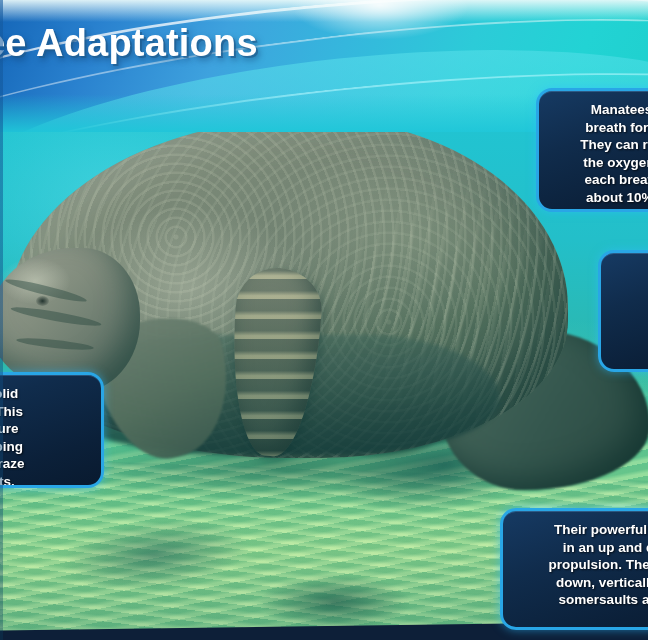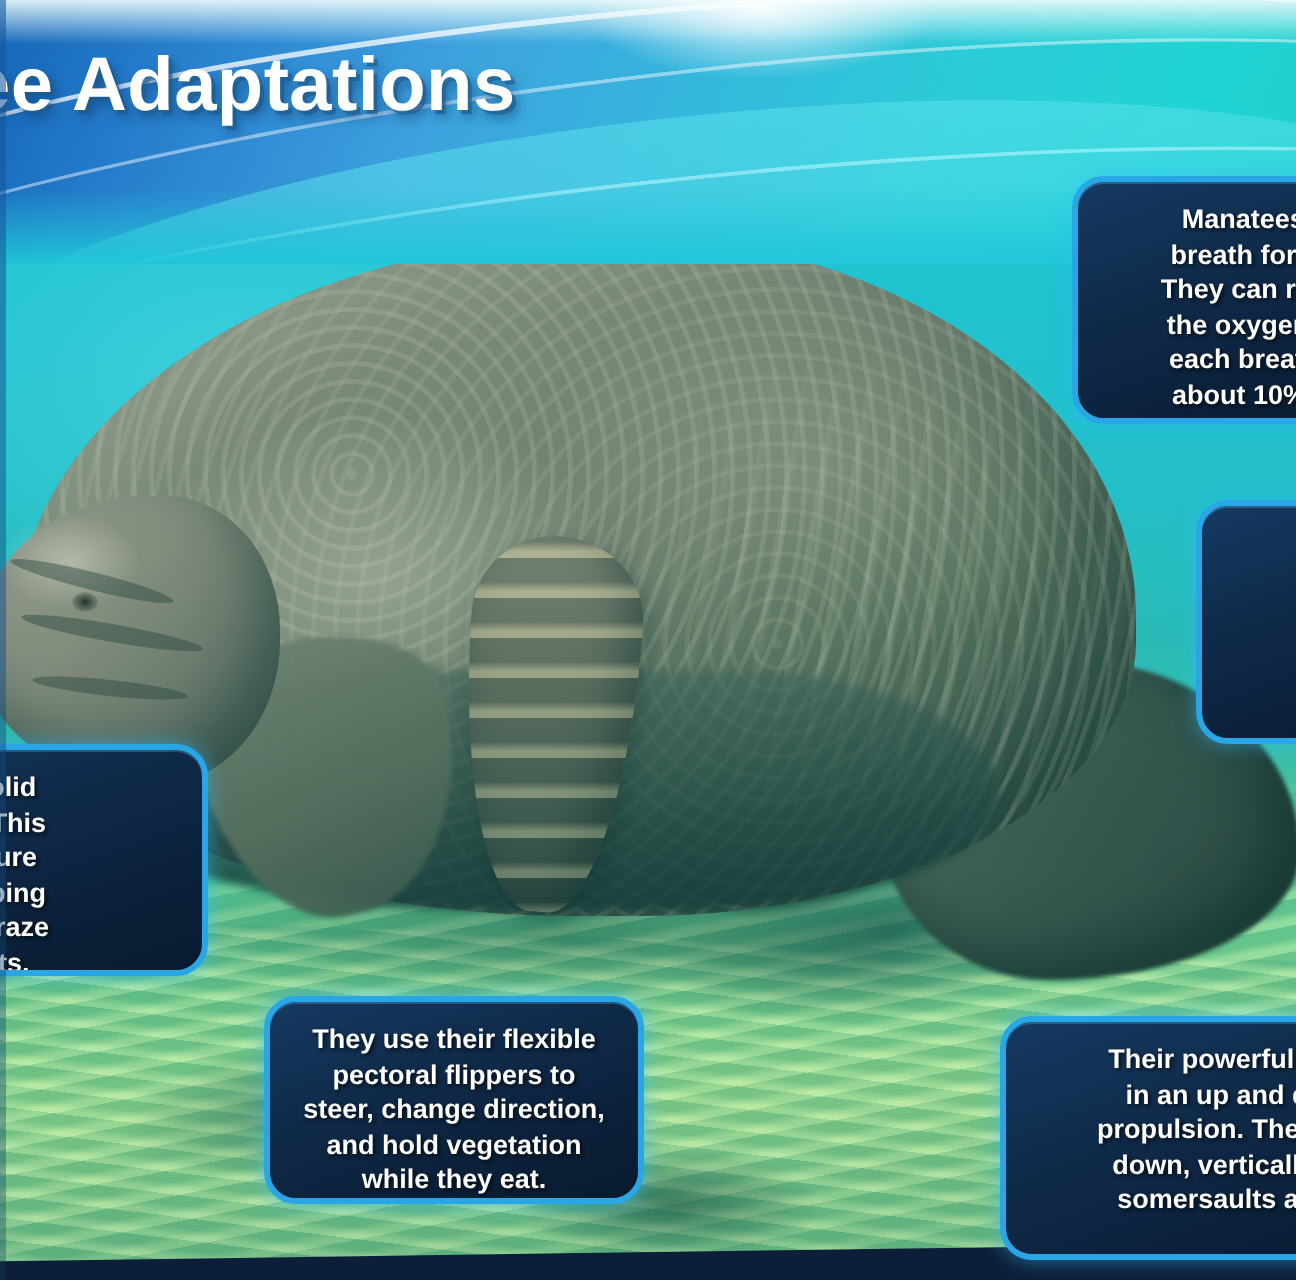--- a/index.html
+++ b/index.html
@@ -445,25 +445,20 @@
 dur
 8-</div>
 
   <div class="callout" id="callout-ribs">ve solid
 ribs. This
 tructure
 t, helping
 e to graze
 plants.</div>
 
-  <div class="callout" id="callout-flippers">They use their flexible
-pectoral flippers to
-steer, change direction,
-and hold vegetation
-while they eat.</div>
 
   <div class="callout" id="callout-tail">Their powerful tail pa
 in an up and down
 propulsion. They can s
 down, vertically, and
 somersaults and ba</div>
 
   <div class="left-edge-strip"></div>
 </div>
 

